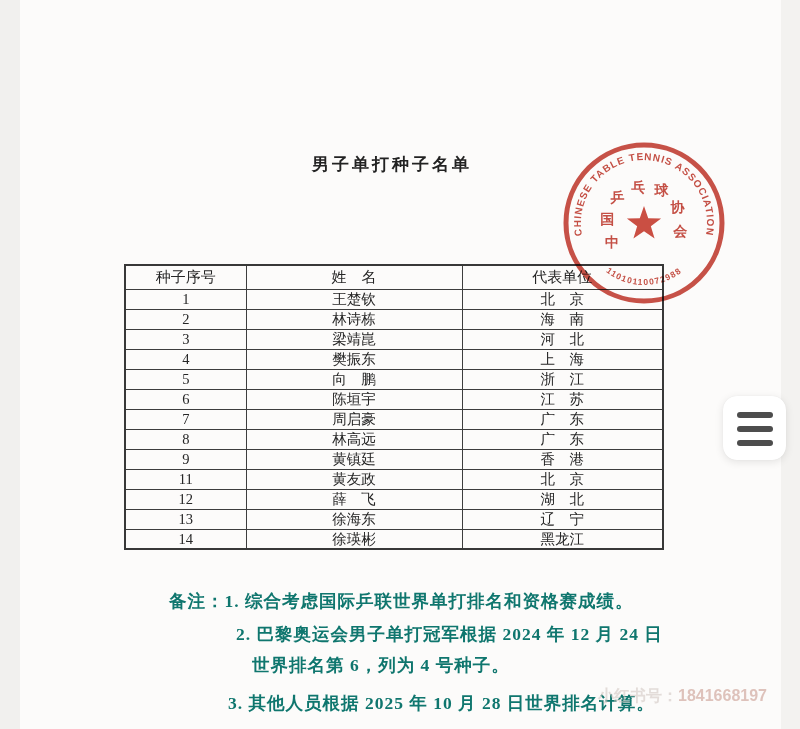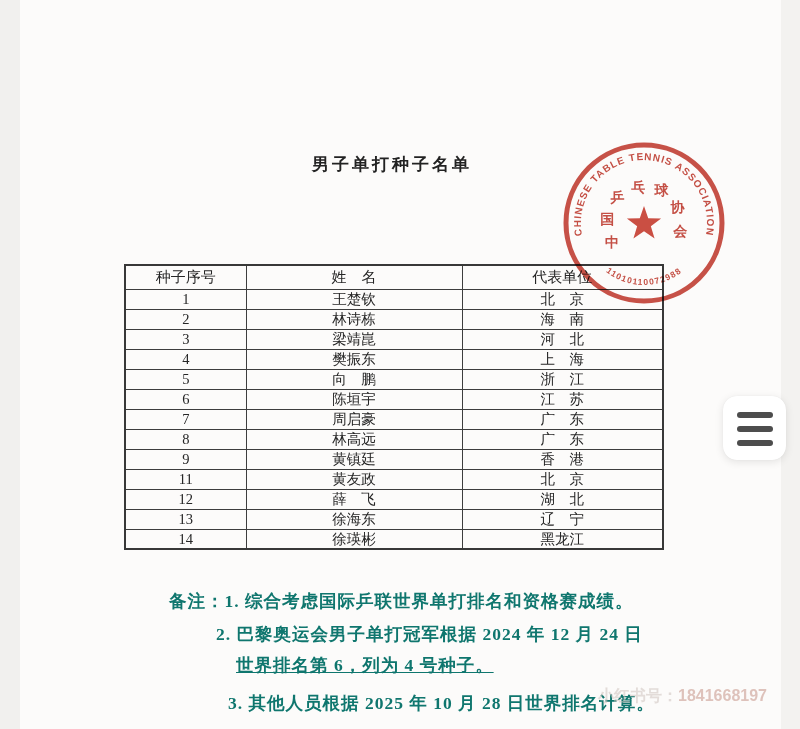--- a/index.html
+++ b/index.html
@@ -44,22 +44,22 @@
     overflow: hidden;
     white-space: nowrap;
   }
   table.seed-table { border: 2px solid #383838; margin-top: 36px; }
   table.seed-table thead th { height: 24px; font-size: 15px; }
   table.seed-table tbody td { height: 20px; font-size: 14.5px; }
   col.c1 { width: 121px; } col.c2 { width: 216px; } col.c3 { width: 201px; }
 
   .notes { position: absolute; font-size: 17.5px; font-weight: 600; letter-spacing: 1px; color: #0f766e; white-space: nowrap; }
   #note-line1 { left: 169px; top: 589px; }
-  #note-line2 { left: 216px; top: 622px; }
-  #note-line3 { left: 236px; top: 653px; text-decoration: underline; }
+  #note-line2 { left: 236px; top: 622px; }
+  #note-line3 { left: 252px; top: 653px; }
   #note-line4 { left: 228px; top: 691px; }
 
   .stamp {
     position: absolute;
     left: 559px; top: 138px;
     width: 170px; height: 170px;
     opacity: 0.88;
     mix-blend-mode: multiply;
     pointer-events: none;
   }

